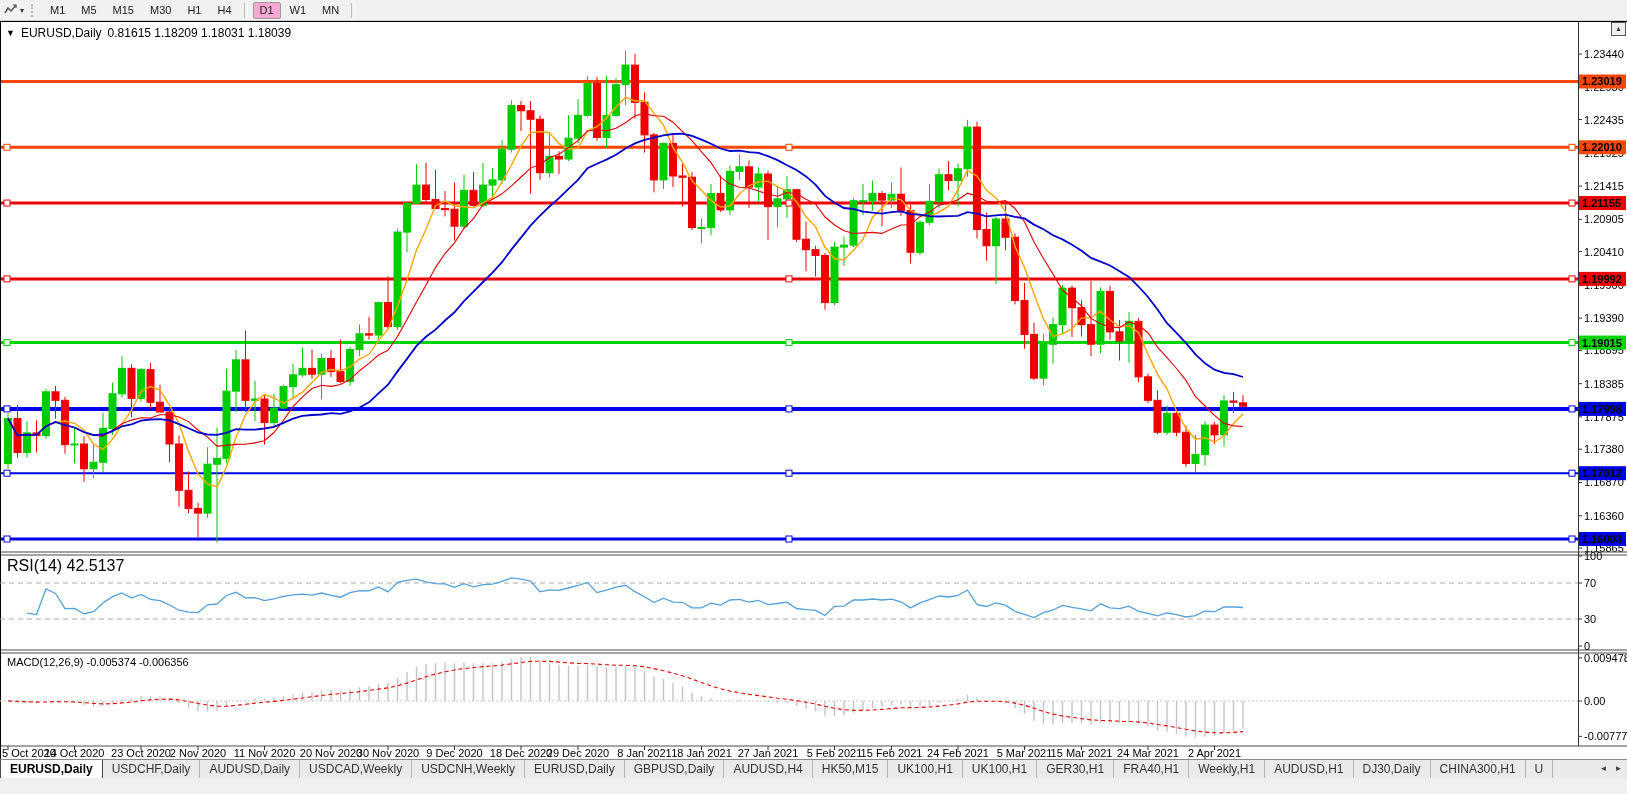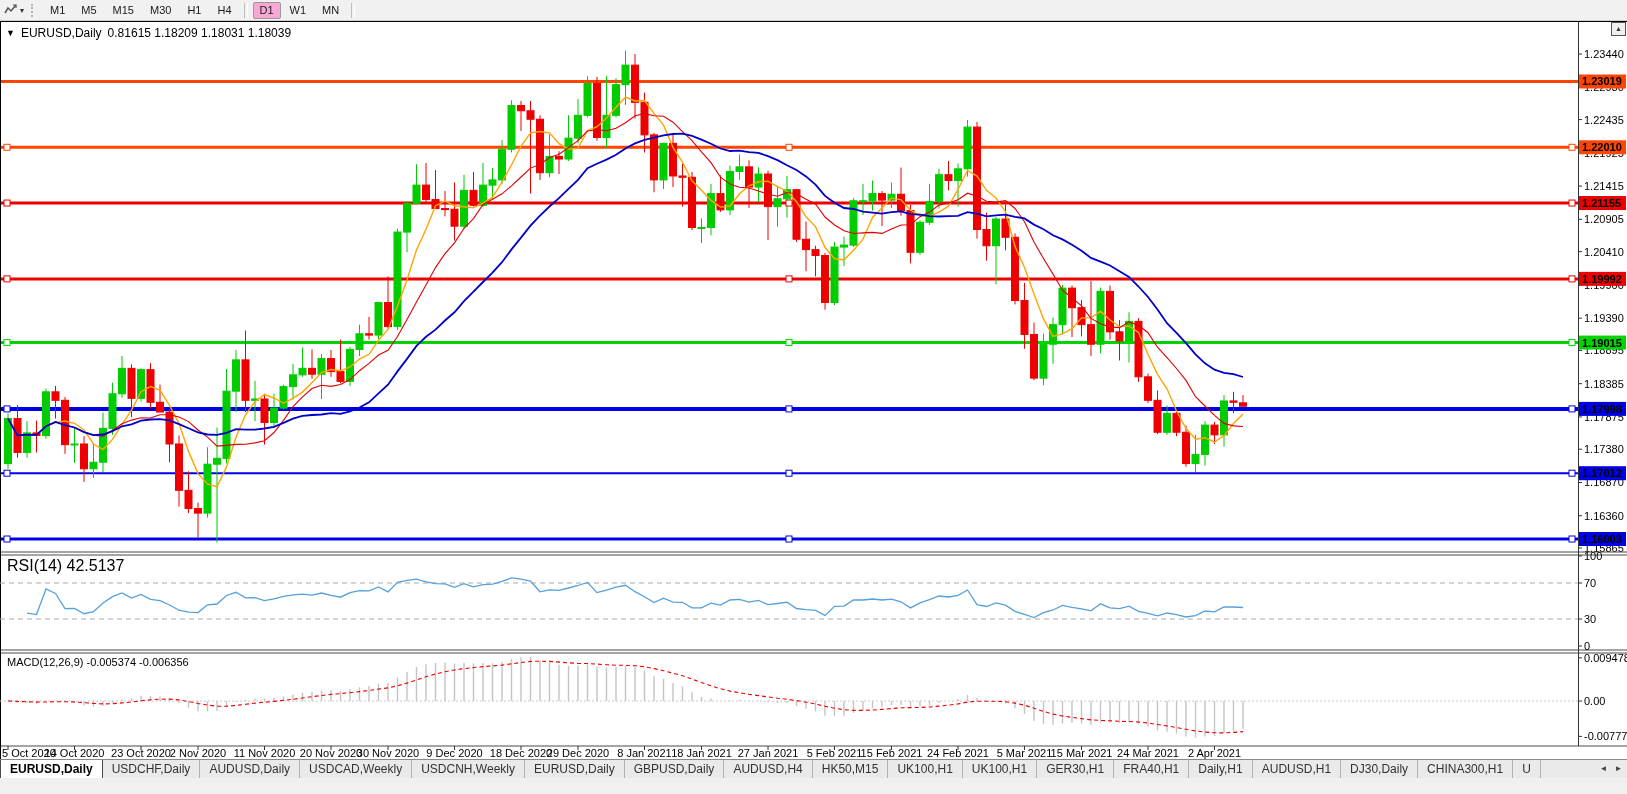--- a/index.html
+++ b/index.html
@@ -653,21 +653,21 @@
       <div class="tab">USDCAD,Weekly</div>
       <div class="tab">USDCNH,Weekly</div>
       <div class="tab">EURUSD,Daily</div>
       <div class="tab">GBPUSD,Daily</div>
       <div class="tab">AUDUSD,H4</div>
       <div class="tab">HK50,M15</div>
       <div class="tab">UK100,H1</div>
       <div class="tab">UK100,H1</div>
       <div class="tab">GER30,H1</div>
       <div class="tab">FRA40,H1</div>
-      <div class="tab">Daily,H1</div>
+      <div class="tab">Weekly,H1</div>
       <div class="tab">AUDUSD,H1</div>
       <div class="tab">DJ30,Daily</div>
       <div class="tab">CHINA300,H1</div>
       <div class="tab">U</div>
     </div>
   <div class="tab-arrows">
     <span>◄</span>
     <span>►</span>
   </div>
 </div>

